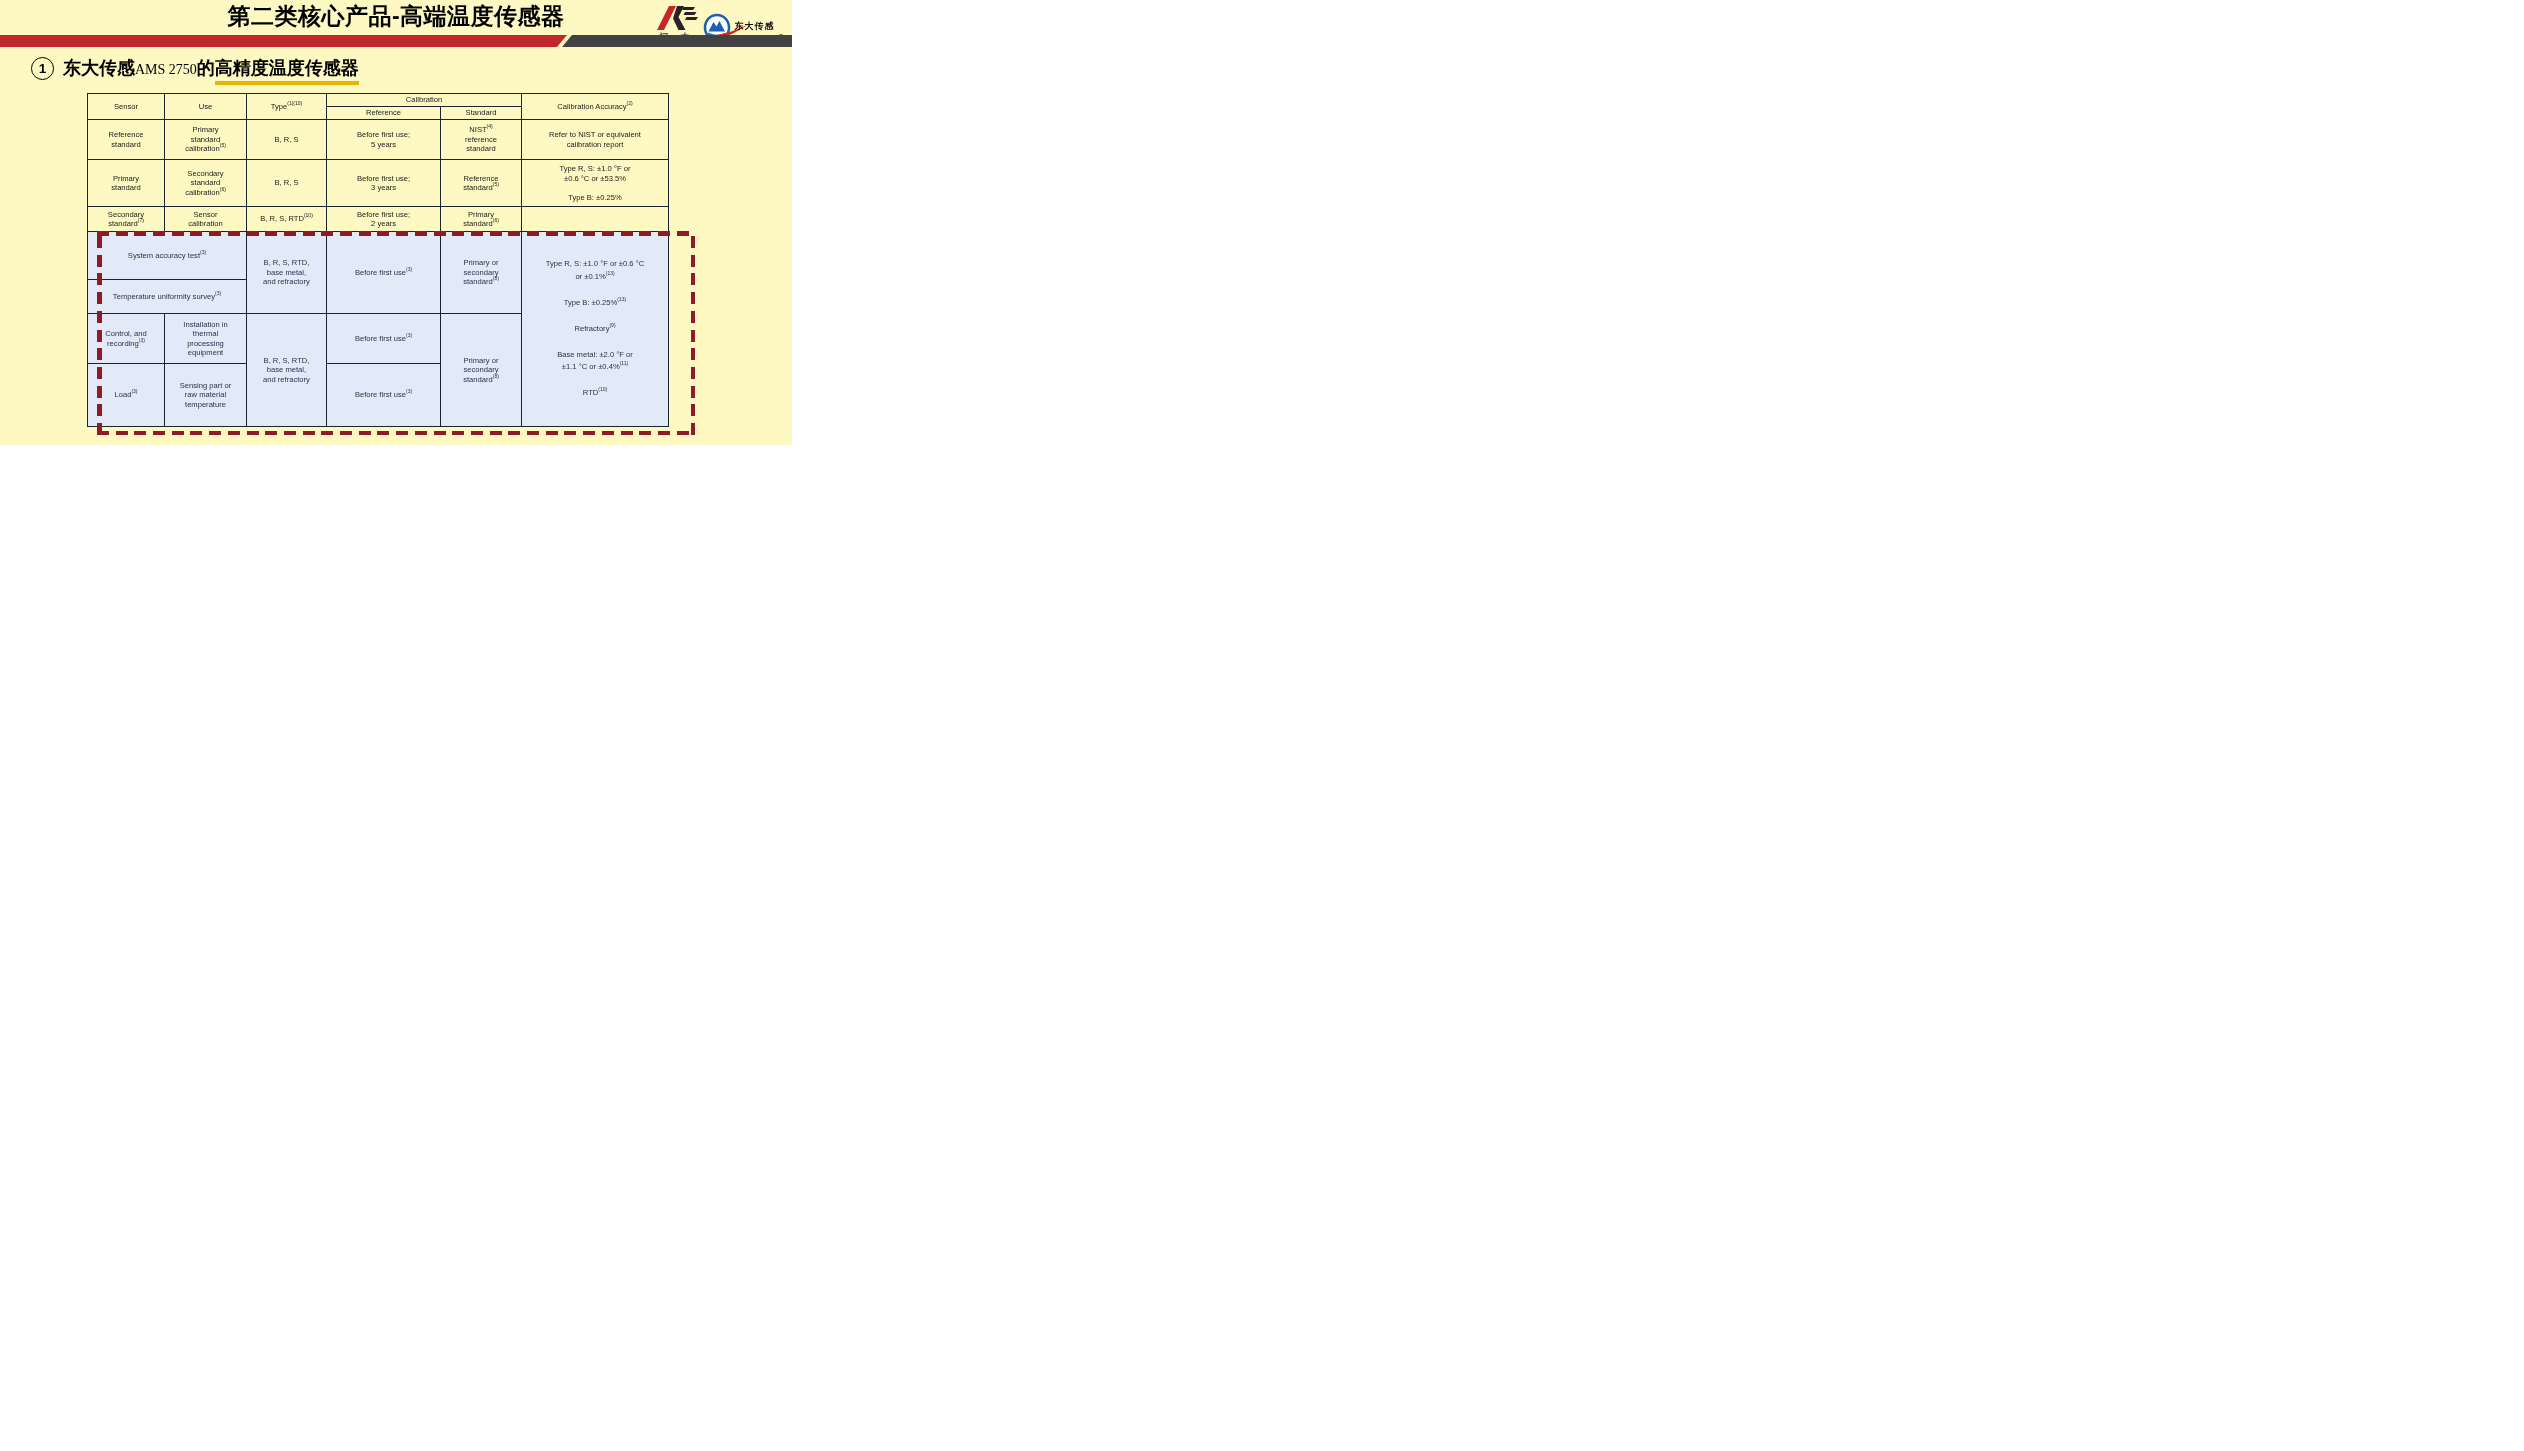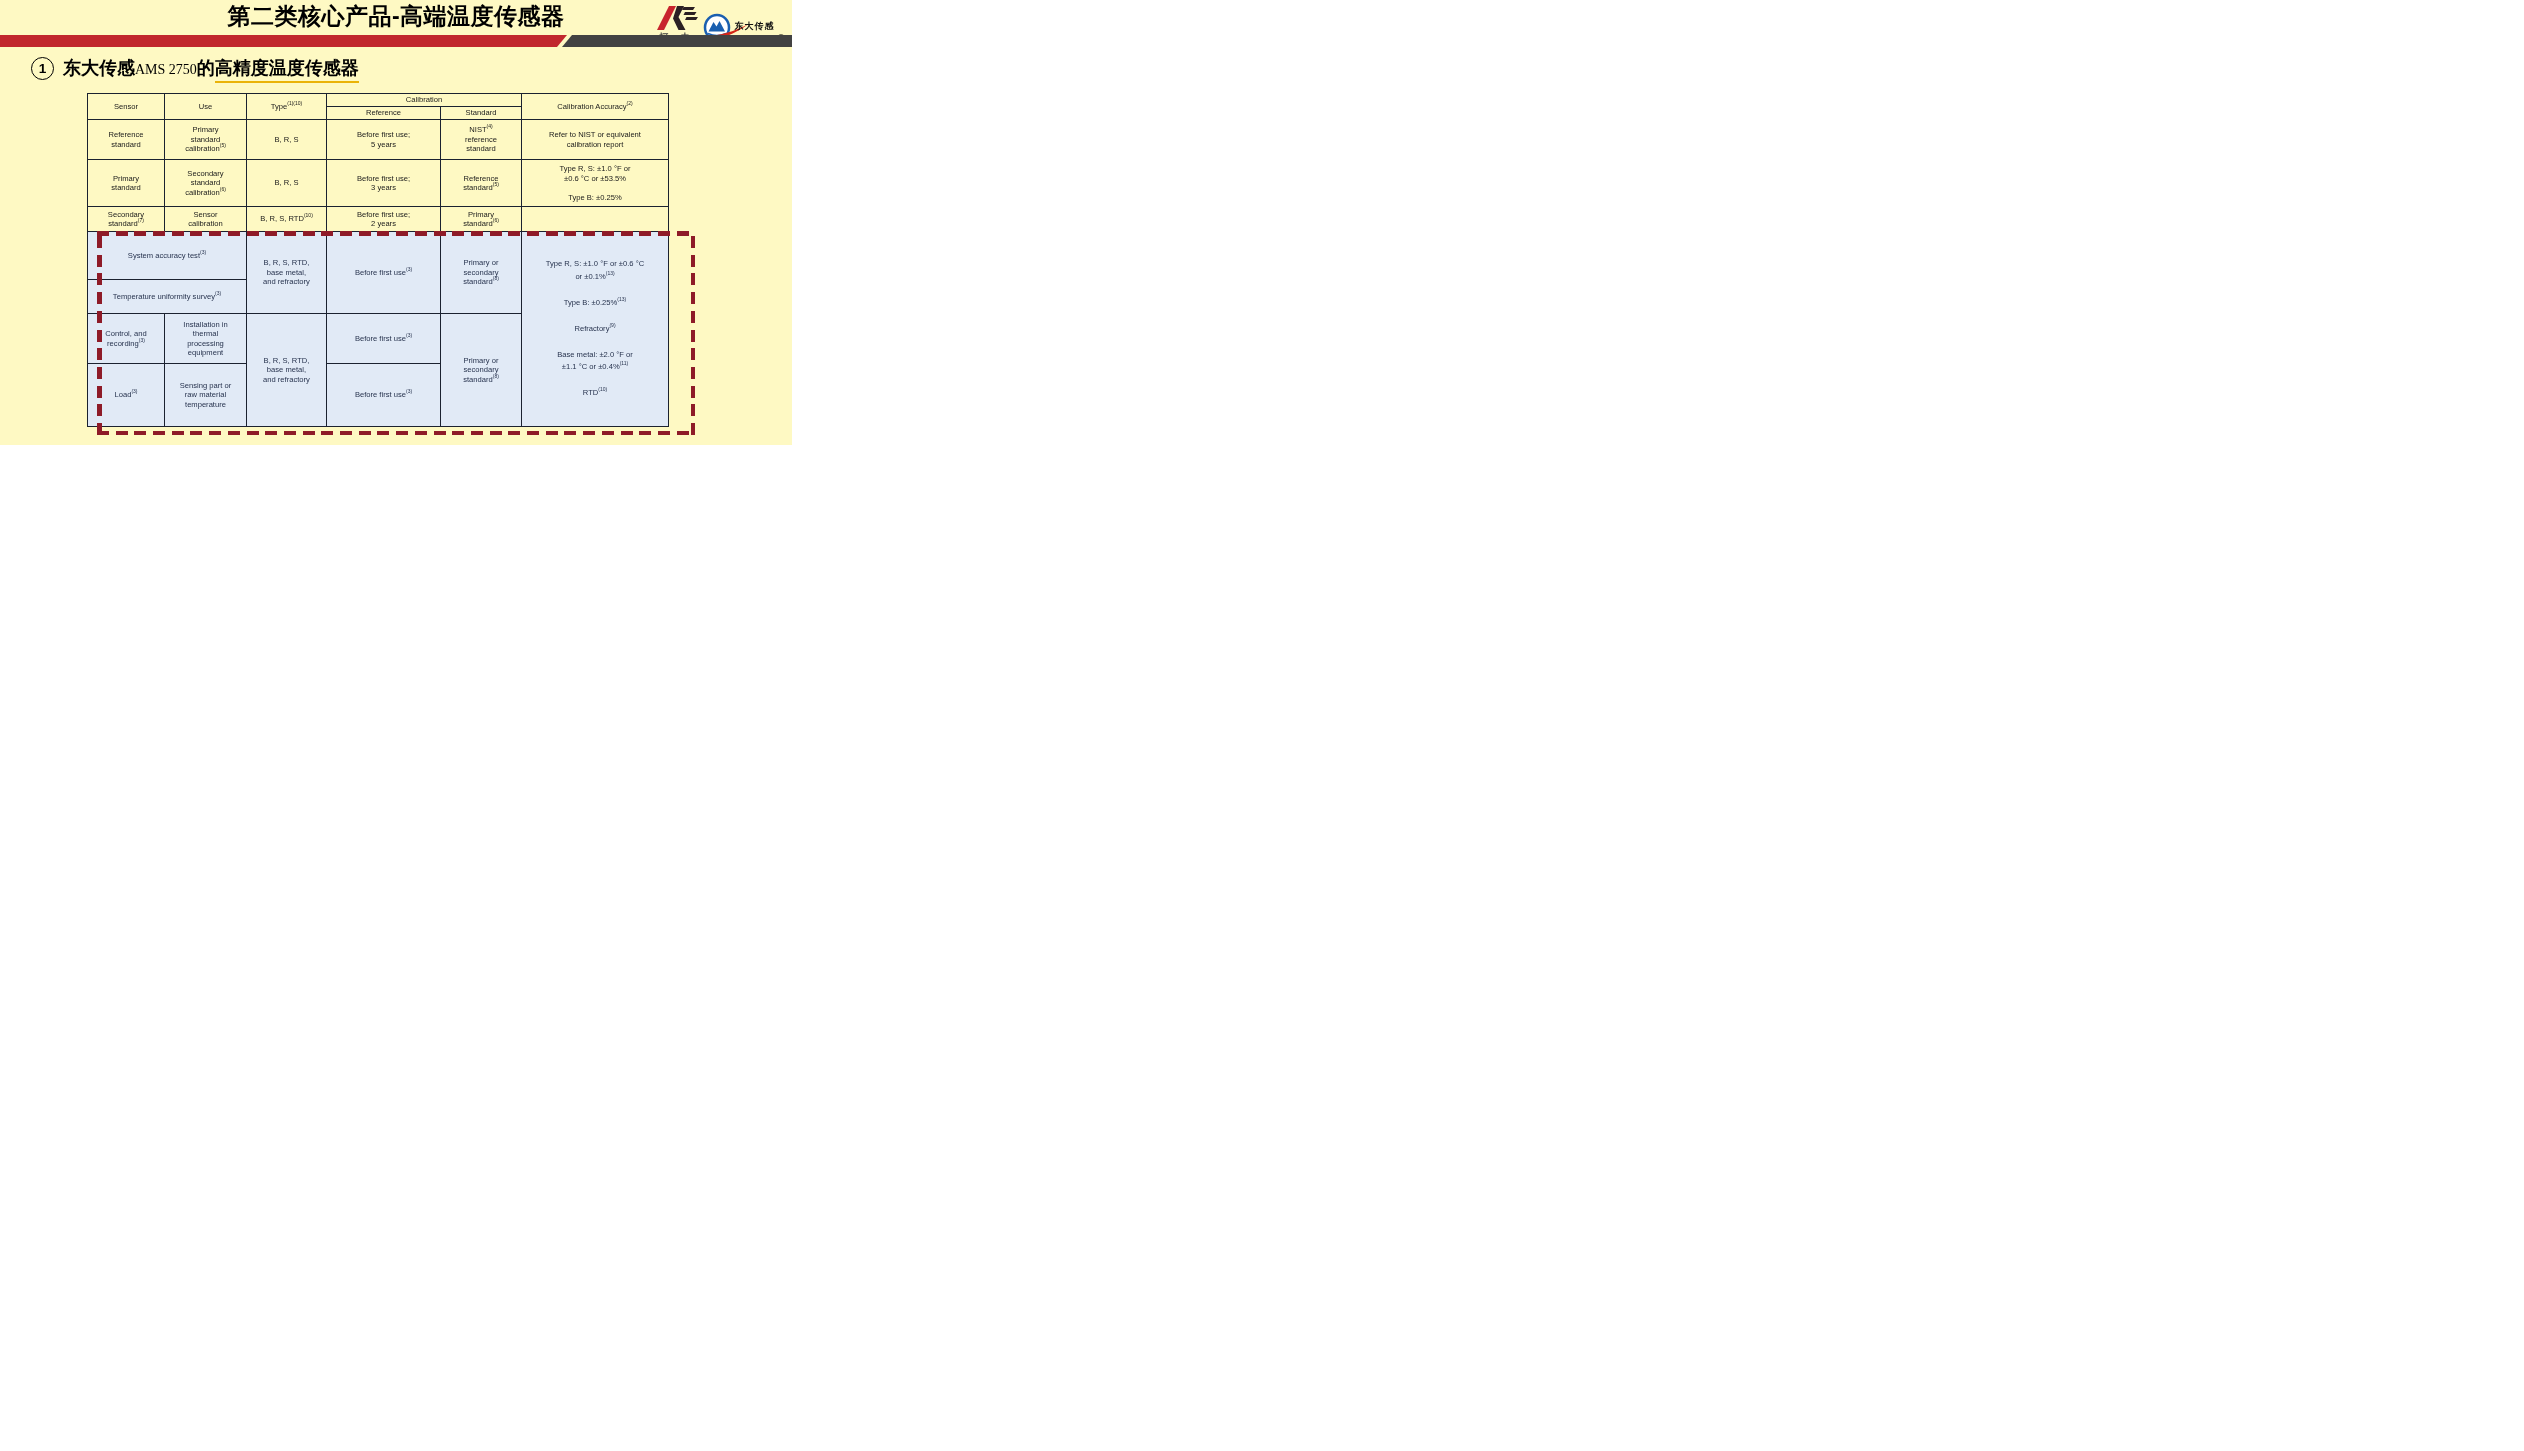--- a/index.html
+++ b/index.html
@@ -27,21 +27,21 @@
   .keli-text{font-size:9px;font-weight:bold;color:#3A3A3A;letter-spacing:5px;margin-top:-1px;white-space:nowrap;}
   .reg-mark{font-size:11px;line-height:11px;margin-top:17px;}
 
   
   .heading{position:absolute;top:56px;left:31px;display:flex;align-items:center;gap:9px;}
   .bullet{width:21px;height:21px;border:1.5px solid #000;border-radius:50%;
           display:flex;align-items:center;justify-content:center;
           font-size:13.6px;font-weight:bold;flex:0 0 auto;}
   .heading-text{font-size:18px;font-weight:bold;white-space:nowrap;}
   .h-en{font-family:"Liberation Serif",serif;font-weight:normal;font-size:14px;}
-  .h-underline{border-bottom:2px solid #eab308;padding-bottom:2.5px;}
+  .h-underline{border-bottom:4px solid #eab308;padding-bottom:2.5px;}
 
   
   table.ams{position:absolute;left:87px;top:93px;border-collapse:collapse;table-layout:fixed;}
   .ams th,.ams td{border:1px solid var(--table-border);text-align:center;vertical-align:middle;
        white-space:pre-line;padding:0.5px 1.5px;font-size:7.6px;line-height:1.26;
        font-weight:normal;color:var(--text-dark);overflow:hidden;}
   tr.rh1{height:12.6px;} tr.rh2{height:13.6px;} tr.rr1{height:40px;} tr.rr2{height:47px;}
   tr.rr3{height:25px;} tr.rr4{height:48px;} tr.rr5{height:34px;} tr.rr6{height:50px;} tr.rr7{height:63px;}
   .ams .hl{background:var(--highlight-bg);color:var(--highlight-text);}
   .ams td.big-acc{line-height:1.7;margin-top:16px;}

